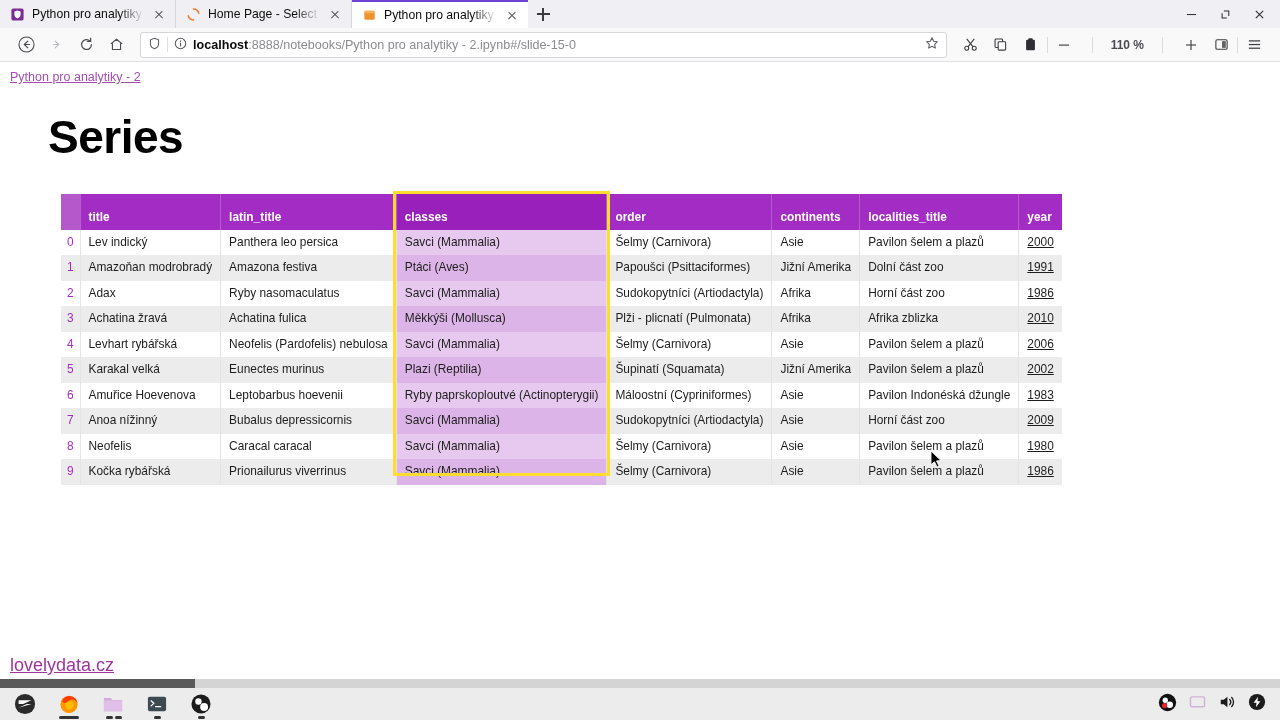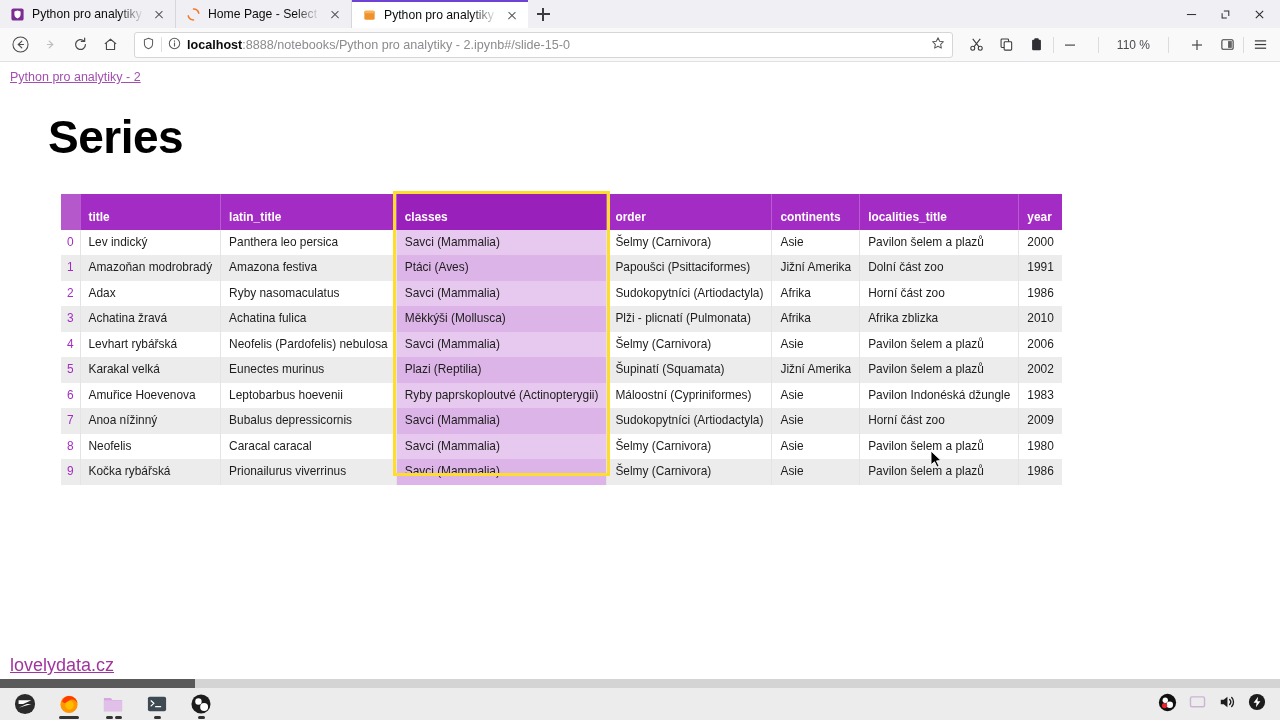--- a/index.html
+++ b/index.html
@@ -41,36 +41,36 @@
   .tab .tab-close::after  { transform: rotate(-45deg); }
 
   .newtab { width: 30px; height: 28px; display: flex; align-items: center; justify-content: center; position: relative; }
   .newtab::before, .newtab::after { content:""; position:absolute; background:#3c3c3f; }
   .newtab::before { width: 13px; height: 1.5px; }
   .newtab::after  { width: 1.5px; height: 13px; }
 
   .winbtns { margin-left: auto; display: flex; align-items: center; height: 28px; padding-right: 4px; }
   .winbtn { width: 34px; height: 28px; display: flex; align-items: center; justify-content: center; color: #2b2b2b; }
 
-  .navbar { height: 34px; background: #f9f9fa; display: flex; align-items: center; gap: 2px; padding: 0 6px;
+  .navbar { height: 34px; background: #f9f9fa; display: flex; align-items: center; gap: 2px; padding: 0 12px;
             border-bottom: 1px solid #e1e1e3; }
   .navicon { width: 28px; height: 28px; display: flex; align-items: center; justify-content: center;
              color: #4a4a4f; border-radius: 3px; }
   .navicon.disabled { color: #bdbdc2; }
 
   .urlbar {
     flex: 1 1 auto; height: 26px; background: #ffffff; border: 1px solid #d6d6da; border-radius: 3px;
     margin: 0 8px; display: flex; align-items: center; padding: 0 7px; gap: 6px; min-width: 0;
   }
   .urlbar .sep { width: 1px; height: 15px; background: #dedee1; }
   .url-text { font-size: 12.6px; color: #8b8b90; white-space: nowrap; overflow: hidden; }
   .url-text b { color: #0c0c0d; font-weight: 600; }
   .urlbar .star { margin-left: auto; color: #5a5a5f; }
 
-  .zoomgroup { display: flex; align-items: center; gap: 14px; }
+  .zoomgroup { display: flex; align-items: center; gap: 14px; font-weight: bold; }
   .zoomlevel { font-size: 12px; color: #4a4a4f; padding: 0 4px; }
   .vbar { width: 1px; height: 16px; background: #dcdce0; }
 
   
   #page { flex: 1 1 auto; background: #fff; position: relative; overflow: hidden; }
 
   .nb-header { position: absolute; left: 10px; top: 8px; font-size: 12.5px; color: #a24fb0; }
   .nb-footer { position: absolute; left: 10px; bottom: 12px; font-size: 18px; color: #a0359e; }
 
   .slide-title {
@@ -92,21 +92,21 @@
   table.df thead th.corner { background: #b558cc; border-right: 1px solid #b95ad1; }
   table.df thead th.hl { background: #9a20bb; }
   table.df tbody tr.odd td { background: #ececec; }
   table.df tbody tr.even td { background: #ffffff; }
   table.df td.idx {
     color: #a32cc4; text-align: right; width: 19px; padding-left: 3px; padding-right: 6px;
     border-right: 1px solid #e4e4e4;
   }
   table.df td.hl { background: #e7c8ef !important; }
   table.df tbody tr.odd td.hl { background: #ddb4e8 !important; }
-  table.df td.year { text-align: left; border-right: none; }
+  table.df td.year { text-align: left; border-right: none; text-decoration: underline; }
   table.df th.year { text-align: left; border-right: none; }
 
   
   .hl-frame {
     position: absolute; border: 3px solid #ffdd2e; pointer-events: none;
   }
 
   
   .cursor { position: absolute; left: 930px; top: 388px; width: 13px; height: 20px; }
 

